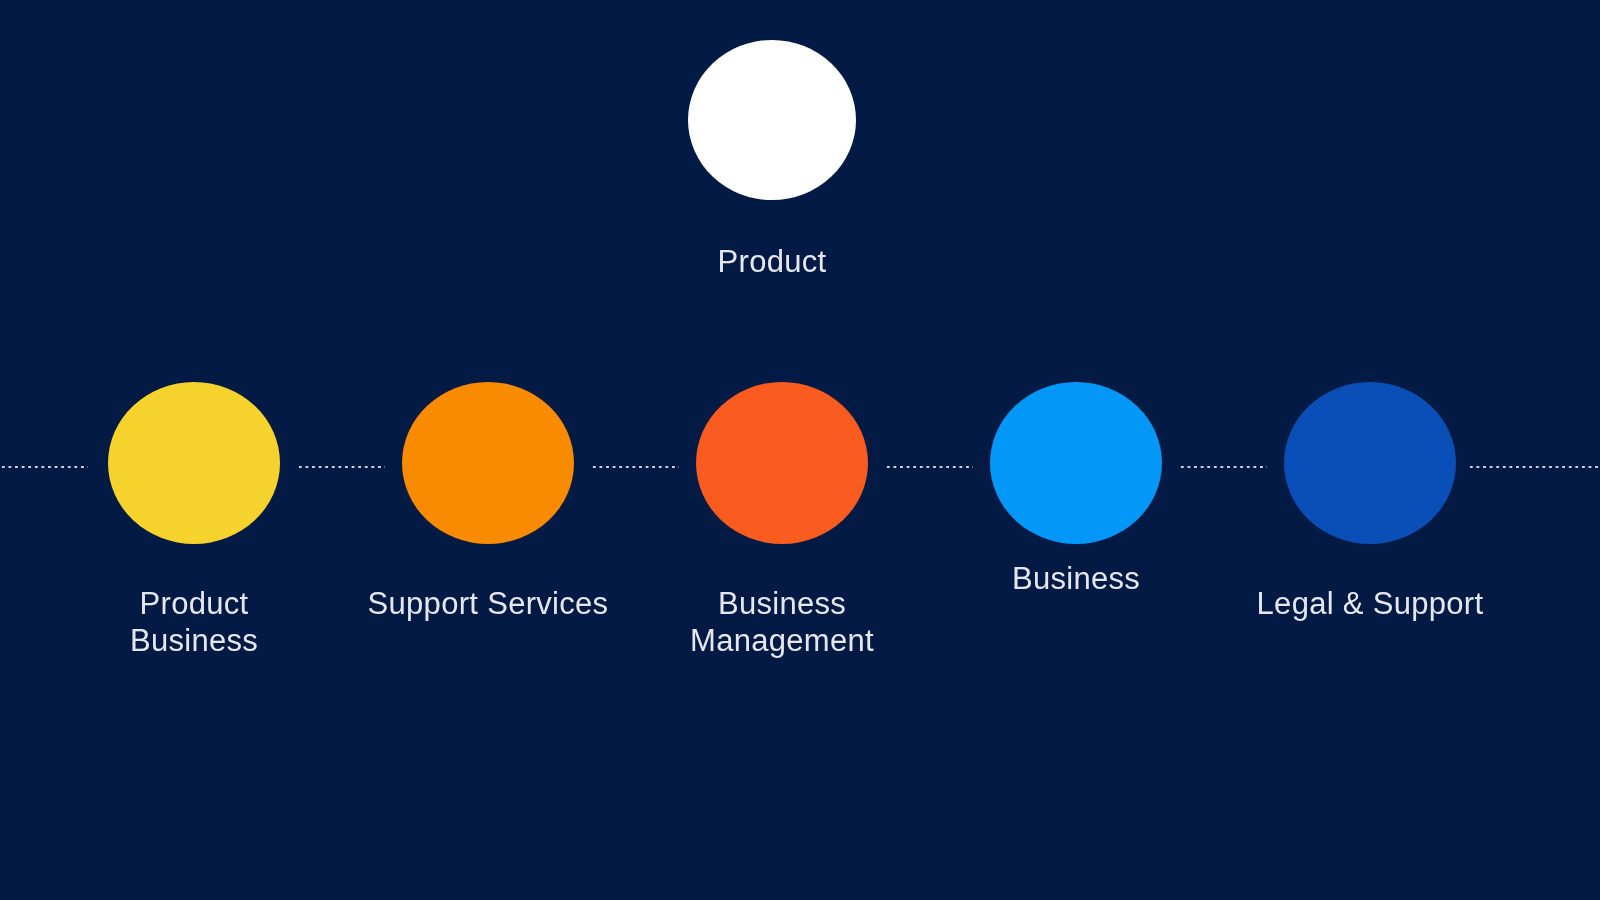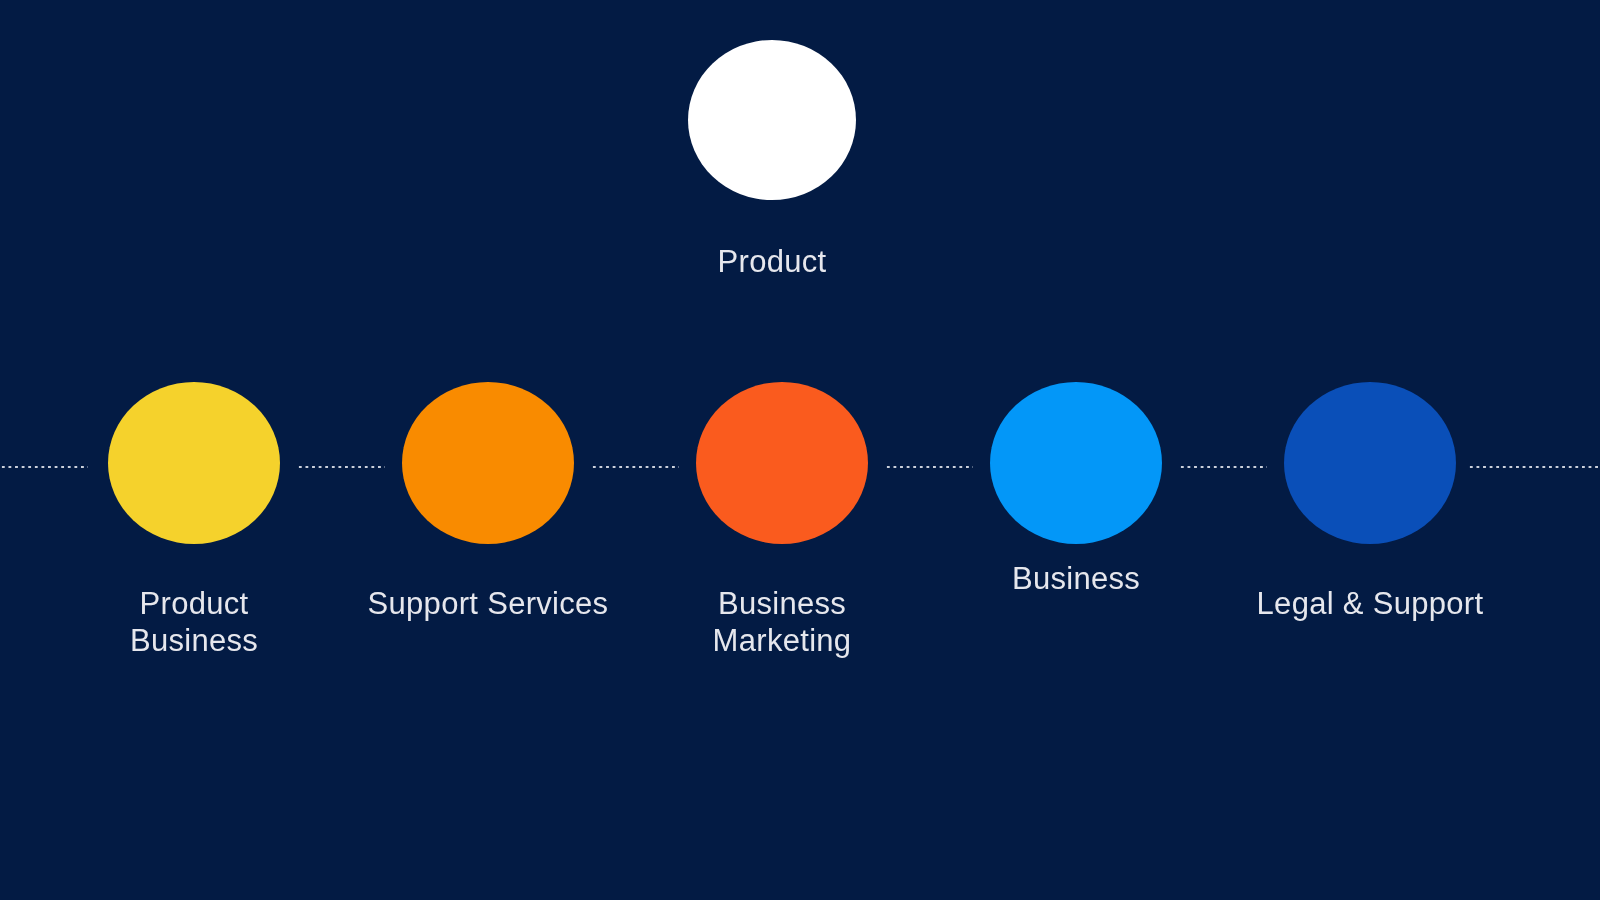--- a/index.html
+++ b/index.html
@@ -62,21 +62,21 @@
   </div>
 
   <div class="node-circle" style="left: 402px; top: 382px; width: 172px; height: 162px; background-color: rgb(249, 139, 0);"></div>
   <div class="node-label" style="left:338px; top:585px;">
     <span>Support Services</span>
   </div>
 
   <div class="node-circle" style="left: 696px; top: 382px; width: 172px; height: 162px; background-color: rgb(250, 91, 30);"></div>
   <div class="node-label" style="left:632px; top:585px;">
     <span>Business</span>
-    <span>Marketing</span>
+    <span>Management</span>
   </div>
 
   <div class="node-circle" style="left: 990px; top: 382px; width: 172px; height: 162px; background-color: rgb(3, 151, 248);"></div>
   <div class="node-label" style="left:926px; top:560px;">
     <span>Business</span>
   </div>
 
   <div class="node-circle" style="left: 1284px; top: 382px; width: 172px; height: 162px; background-color: rgb(10, 79, 184);"></div>
   <div class="node-label" style="left:1220px; top:585px;text-align:center;">
     <span>Legal &amp; Support</span>

